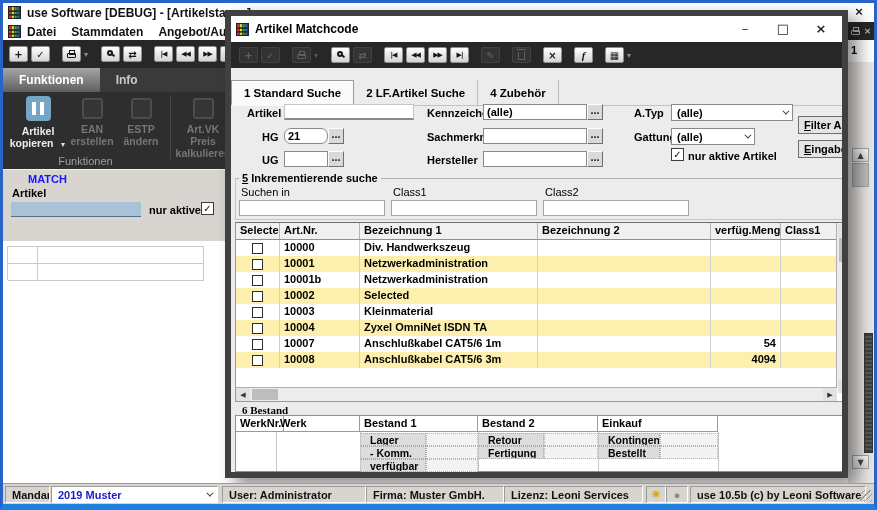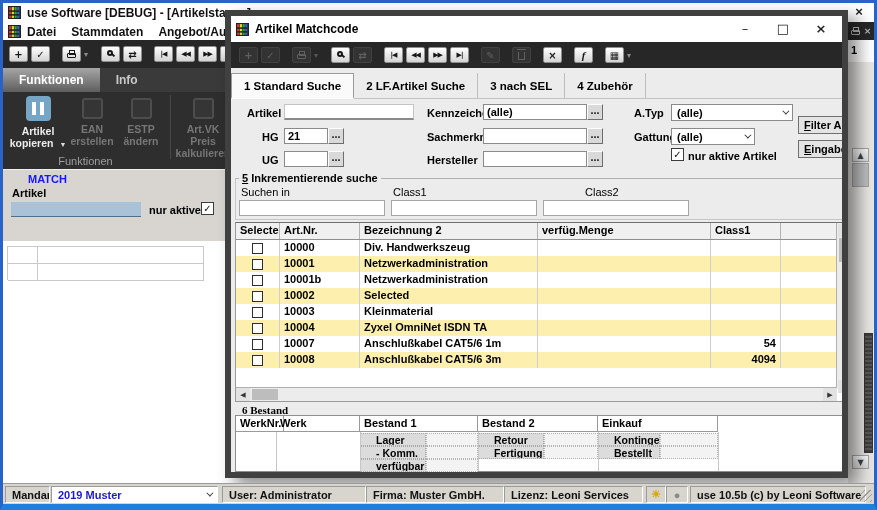--- a/index.html
+++ b/index.html
@@ -80,21 +80,21 @@
   .chev{width:5px;height:5px;border-right:1px solid #333;border-bottom:1px solid #333;transform:rotate(45deg) translateY(-2px);margin-left:auto;}
   #status-grip{right:2px;bottom:2px;width:12px;height:12px;background:repeating-linear-gradient(135deg,transparent 0 3px,#9a9a9a 3px 4px);}
 
   
   #dialog{left:222px;top:7px;width:623px;height:468px;background:#ececec;border:6px solid #404040;
     box-shadow:10px 8px 16px rgba(0,0,0,.45);overflow:hidden;}
   #dlg-titlebar{left:0;top:0;width:623px;height:26px;background:#fff;display:flex;align-items:center;}
   #dlg-title{font:bold 12px "Liberation Sans",sans-serif;color:#000;}
   .dlg-winbtn{position:absolute;top:4px;width:22px;height:18px;text-align:center;font:13px "DejaVu Sans",sans-serif;color:#222;line-height:18px;}
   #dlg-min{right:86px;} #dlg-max{right:48px;} #dlg-close{right:10px;font-weight:bold;}
-  #dlg-tabs{left:0;top:57px;width:623px;height:26px;background:#ececec;border-bottom:1px solid #c2c2c2;display:flex;}
+  #dlg-tabs{left:0;top:64px;width:623px;height:26px;background:#ececec;border-bottom:1px solid #c2c2c2;display:flex;}
   .dlg-tab{height:26px;padding:0 12px;display:flex;align-items:center;font:bold 11.5px "Liberation Sans",sans-serif;color:#000;
     border-right:1px solid #bdbdbd;}
   .dlg-tab.active{background:#fafafa;border:1px solid #9a9a9a;border-bottom:2px solid #fafafa;box-shadow:inset 0 1px 0 #fff;}
 
   
   .inp{position:absolute;height:16px;background:#fff;border:1px solid #8a8a8a;font:bold 11px "Liberation Sans",sans-serif;padding:0 3px;}
   #f-artikel-input{border:1px solid #c4c4c4;border-bottom:2px solid #8a8a8a;}
   .dots-btn{position:absolute;height:16px;width:16px;background:#d9d9d9;border:1px solid;border-color:#fdfdfd #6e6e6e #6e6e6e #fdfdfd;
     font:bold 9px "DejaVu Sans",sans-serif;text-align:center;line-height:13px;color:#222;}
   .sel{position:absolute;height:17px;background:#fff;border:1px solid #8a8a8a;display:flex;align-items:center;padding:0 5px;
@@ -120,21 +120,21 @@
   #t-vsb{position:absolute;right:0;top:0;width:17px;height:166px;background:#ececec;border-left:1px solid #b0b0b0;}
   #t-hsb{position:absolute;left:0;bottom:0;width:601px;height:14px;background:#ececec;border-top:1px solid #b0b0b0;display:flex;align-items:center;}
   .sb-sq{width:14px;height:13px;background:#e2e2e2;display:flex;align-items:center;justify-content:center;font:bold 7px "DejaVu Sans",sans-serif;color:#333;}
   #t-hthumb{width:26px;height:11px;background:#bdbdbd;margin-left:2px;}
 
   
   #bestand-table{left:4px;top:399px;width:617px;height:57px;background:#fff;border:1px solid #8f8f8f;}
   .b-hcell{position:absolute;top:0;height:16px;padding:1px 4px;font:bold 11px "Liberation Sans",sans-serif;border-right:1px solid #9a9a9a;
     border-bottom:1px solid #9a9a9a;white-space:nowrap;}
   .b-lblcell{position:absolute;height:13px;background:#dcdcdc;border:1px dotted #a8a8a8;font:bold 10.5px "Liberation Sans",sans-serif;
-    padding:0 15px;white-space:nowrap;overflow:hidden;}
+    padding:0 9px;white-space:nowrap;overflow:hidden;}
   .b-valcell{position:absolute;height:13px;background:#f3f3f3;border:1px dotted #b5b5b5;}
 
   u{text-decoration:underline;}
 </style>
 </head>
 <body>
 
 <div id="screen-frame">
 
   <div class="abs" id="main-titlebar">
@@ -319,28 +319,27 @@
         </div>
         <span class="tb-gap"></span>
         <div class="tb-btn">
           <span>▦</span>
         </div>
         <span class="tb-caret">▾</span>
       </div>
     <div class="abs" id="dlg-tabs">
         <div class="dlg-tab active">1 Standard Suche</div>
         <div class="dlg-tab">2 LF.Artikel Suche</div>
-        <div class="dlg-tab">3 nach SEL</div>
         <div class="dlg-tab">4 Zubehör</div>
       </div>
 
     <div class="abs lbl" style="left:16px;top:91px;">Artikel</div>
     <input class="inp" id="f-artikel-input" style="left: 53px; top: 88px; width: 130px;" value="">
     <div class="abs lbl" style="left:31px;top:115px;">HG</div>
-    <input class="inp" style="left: 53px; top: 112px; width: 44px;" value="21">
+    <input class="inp" style="left: 53px; top: 112px; width: 44px; border-radius: 7px;" value="21">
     <div class="dots-btn" style="left:97px;top:112px;">…</div>
     <div class="abs lbl" style="left:31px;top:138px;">UG</div>
     <input class="inp" style="left: 53px; top: 135px; width: 44px;" value="">
     <div class="dots-btn" style="left:97px;top:135px;">…</div>
 
     <div class="abs lbl" style="left:196px;top:91px;">Kennzeichen</div>
     <input class="inp" style="left: 252px; top: 88px; width: 104px;" value="(alle)">
     <div class="dots-btn" style="left:356px;top:88px;">…</div>
     <div class="abs lbl" style="left:196px;top:115px;">Sachmerkmale</div>
     <input class="inp" style="left: 252px; top: 112px; width: 104px;" value="">
@@ -363,29 +362,30 @@
     <div class="abs lbl" style="left:457px;top:134px;">nur aktive Artikel</div>
 
     <button class="form-btn" style="left:567px;top:100px;"><u>F</u>ilter Akti</button>
     <button class="form-btn" style="left:567px;top:124px;"><u>E</u>ingaben</button>
 
     <div class="groupbox" style="left:4px;top:162px;width:615px;height:42px;"></div>
     <div class="group-label" style="left:8px;top:156px;"><u>5</u> Inkrementierende suche</div>
     <div class="abs txt" style="left:10px;top:170px;">Suchen in</div>
     <div class="abs lbl" style="left:62px;top:170px;color:#1414e0;margin-top:16px;">ANR</div>
     <div class="abs txt" style="left:162px;top:170px;">Class1</div>
-    <div class="abs txt" style="left:314px;top:170px;margin-left:40px;">Class2</div>
+    <div class="abs txt" style="left:314px;top:170px;">Class2</div>
     <input class="inp" style="left: 8px; top: 184px; width: 146px; border-color: rgb(165, 165, 165);" value="">
     <input class="inp" style="left: 160px; top: 184px; width: 146px; border-color: rgb(165, 165, 165);" value="">
     <input class="inp" style="left: 312px; top: 184px; width: 146px; border-color: rgb(165, 165, 165);" value="">
 
     <div class="abs" id="dlg-table">
       <div class="t-grid t-head" id="t-head">
           <div class="t-hcell">Selected</div>
           <div class="t-hcell">Art.Nr.</div>
+          <div class="t-hcell">Bezeichnung 1</div>
           <div class="t-hcell">Bezeichnung 2</div>
           <div class="t-hcell">verfüg.Menge</div>
           <div class="t-hcell">Class1</div>
         </div>
       <div id="t-body">
           <div class="t-grid t-row">
             <div class="t-cbcell">
               <span class="t-cb"></span>
             </div>
             <div class="t-cell">10000</div>

